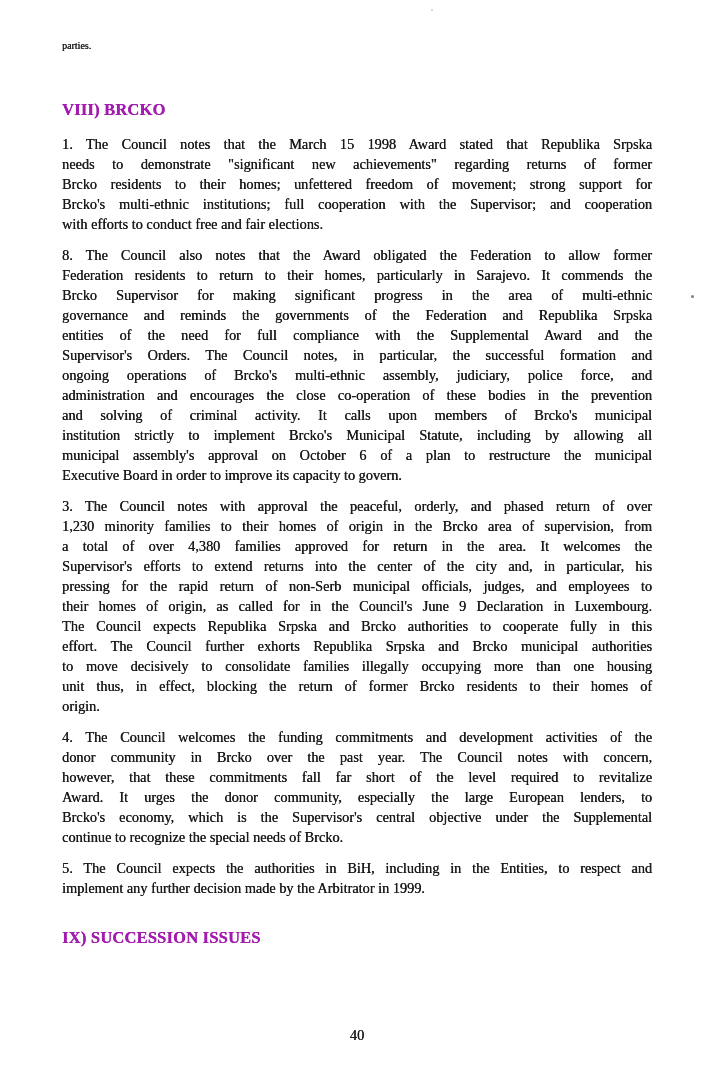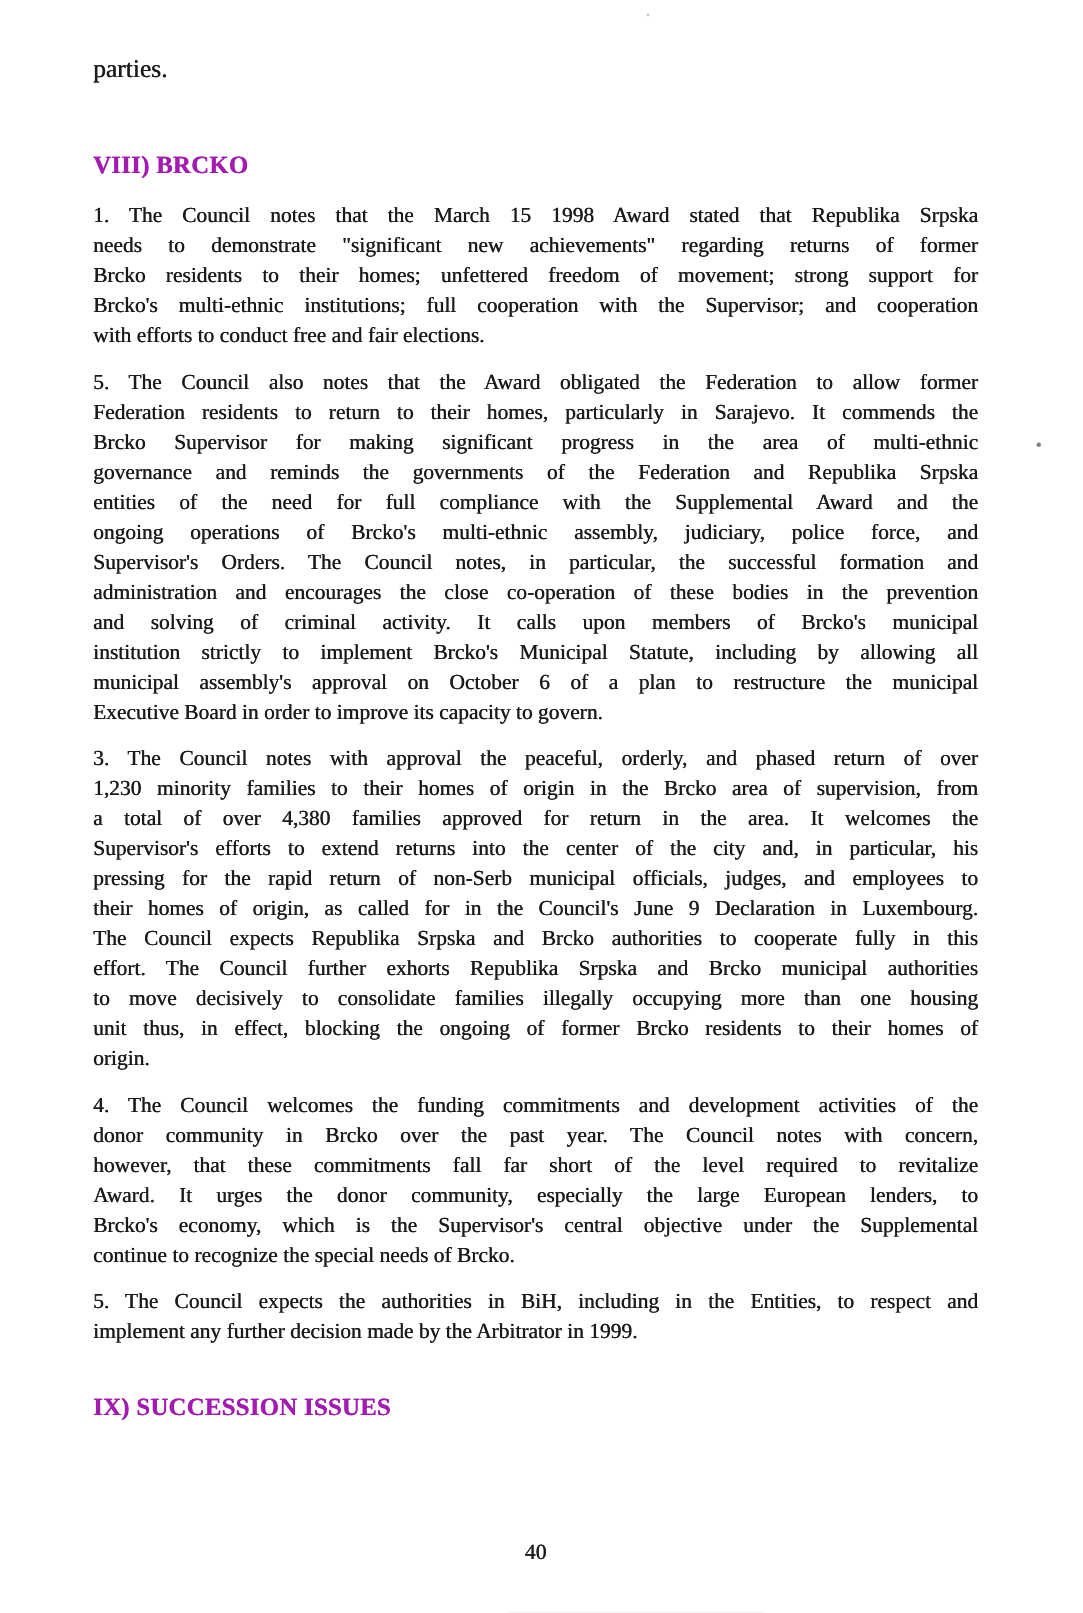--- a/index.html
+++ b/index.html
@@ -18,21 +18,21 @@
     color: #1b1b1b;
   }
   .content {
     position: absolute;
     left: 62px;
     top: 0;
     width: 590px;
   }
   .continuation {
     margin-top: 36px;
-    font-size: 17px;
+    font-size: 10px;
     line-height: 20px;
     text-shadow: 0.3px 0 0 currentColor;
   }
   .section-heading {
     margin: 42px 0 12px 0;
     font-size: 16.5px;
     font-weight: bold;
     line-height: 24px;
     color: #a21caf;
     letter-spacing: 0.2px;
@@ -89,44 +89,44 @@
       <div class="section-heading">VIII) BRCKO</div>
       <div class="paragraphs">
           <div class="para">
             <div class="line">1. The Council notes that the March 15 1998 Award stated that Republika Srpska</div>
             <div class="line">needs to demonstrate "significant new achievements" regarding returns of former</div>
             <div class="line">Brcko residents to their homes; unfettered freedom of movement; strong support for</div>
             <div class="line">Brcko's multi-ethnic institutions; full cooperation with the Supervisor; and cooperation</div>
             <div class="line final">with efforts to conduct free and fair elections.</div>
           </div>
           <div class="para">
-            <div class="line">5. The Council also notes that the Award obligated the Federation to allow former</div>
+            <div class="line">8. The Council also notes that the Award obligated the Federation to allow former</div>
             <div class="line">Federation residents to return to their homes, particularly in Sarajevo. It commends the</div>
             <div class="line">Brcko Supervisor for making significant progress in the area of multi-ethnic</div>
             <div class="line">governance and reminds the governments of the Federation and Republika Srpska</div>
             <div class="line">entities of the need for full compliance with the Supplemental Award and the</div>
+            <div class="line">Supervisor's Orders. The Council notes, in particular, the successful formation and</div>
             <div class="line">ongoing operations of Brcko's multi-ethnic assembly, judiciary, police force, and</div>
-            <div class="line">Supervisor's Orders. The Council notes, in particular, the successful formation and</div>
             <div class="line">administration and encourages the close co-operation of these bodies in the prevention</div>
             <div class="line">and solving of criminal activity. It calls upon members of Brcko's municipal</div>
             <div class="line">institution strictly to implement Brcko's Municipal Statute, including by allowing all</div>
             <div class="line">municipal assembly's approval on October 6 of a plan to restructure the municipal</div>
             <div class="line final">Executive Board in order to improve its capacity to govern.</div>
           </div>
           <div class="para">
             <div class="line">3. The Council notes with approval the peaceful, orderly, and phased return of over</div>
             <div class="line">1,230 minority families to their homes of origin in the Brcko area of supervision, from</div>
             <div class="line">a total of over 4,380 families approved for return in the area. It welcomes the</div>
             <div class="line">Supervisor's efforts to extend returns into the center of the city and, in particular, his</div>
             <div class="line">pressing for the rapid return of non-Serb municipal officials, judges, and employees to</div>
             <div class="line">their homes of origin, as called for in the Council's June 9 Declaration in Luxembourg.</div>
             <div class="line">The Council expects Republika Srpska and Brcko authorities to cooperate fully in this</div>
             <div class="line">effort. The Council further exhorts Republika Srpska and Brcko municipal authorities</div>
             <div class="line">to move decisively to consolidate families illegally occupying more than one housing</div>
-            <div class="line">unit thus, in effect, blocking the ongoing of former Brcko residents to their homes of</div>
+            <div class="line">unit thus, in effect, blocking the return of former Brcko residents to their homes of</div>
             <div class="line final">origin.</div>
           </div>
           <div class="para">
             <div class="line">4. The Council welcomes the funding commitments and development activities of the</div>
             <div class="line">donor community in Brcko over the past year. The Council notes with concern,</div>
             <div class="line">however, that these commitments fall far short of the level required to revitalize</div>
             <div class="line">Award. It urges the donor community, especially the large European lenders, to</div>
             <div class="line">Brcko's economy, which is the Supervisor's central objective under the Supplemental</div>
             <div class="line final">continue to recognize the special needs of Brcko.</div>
           </div>

